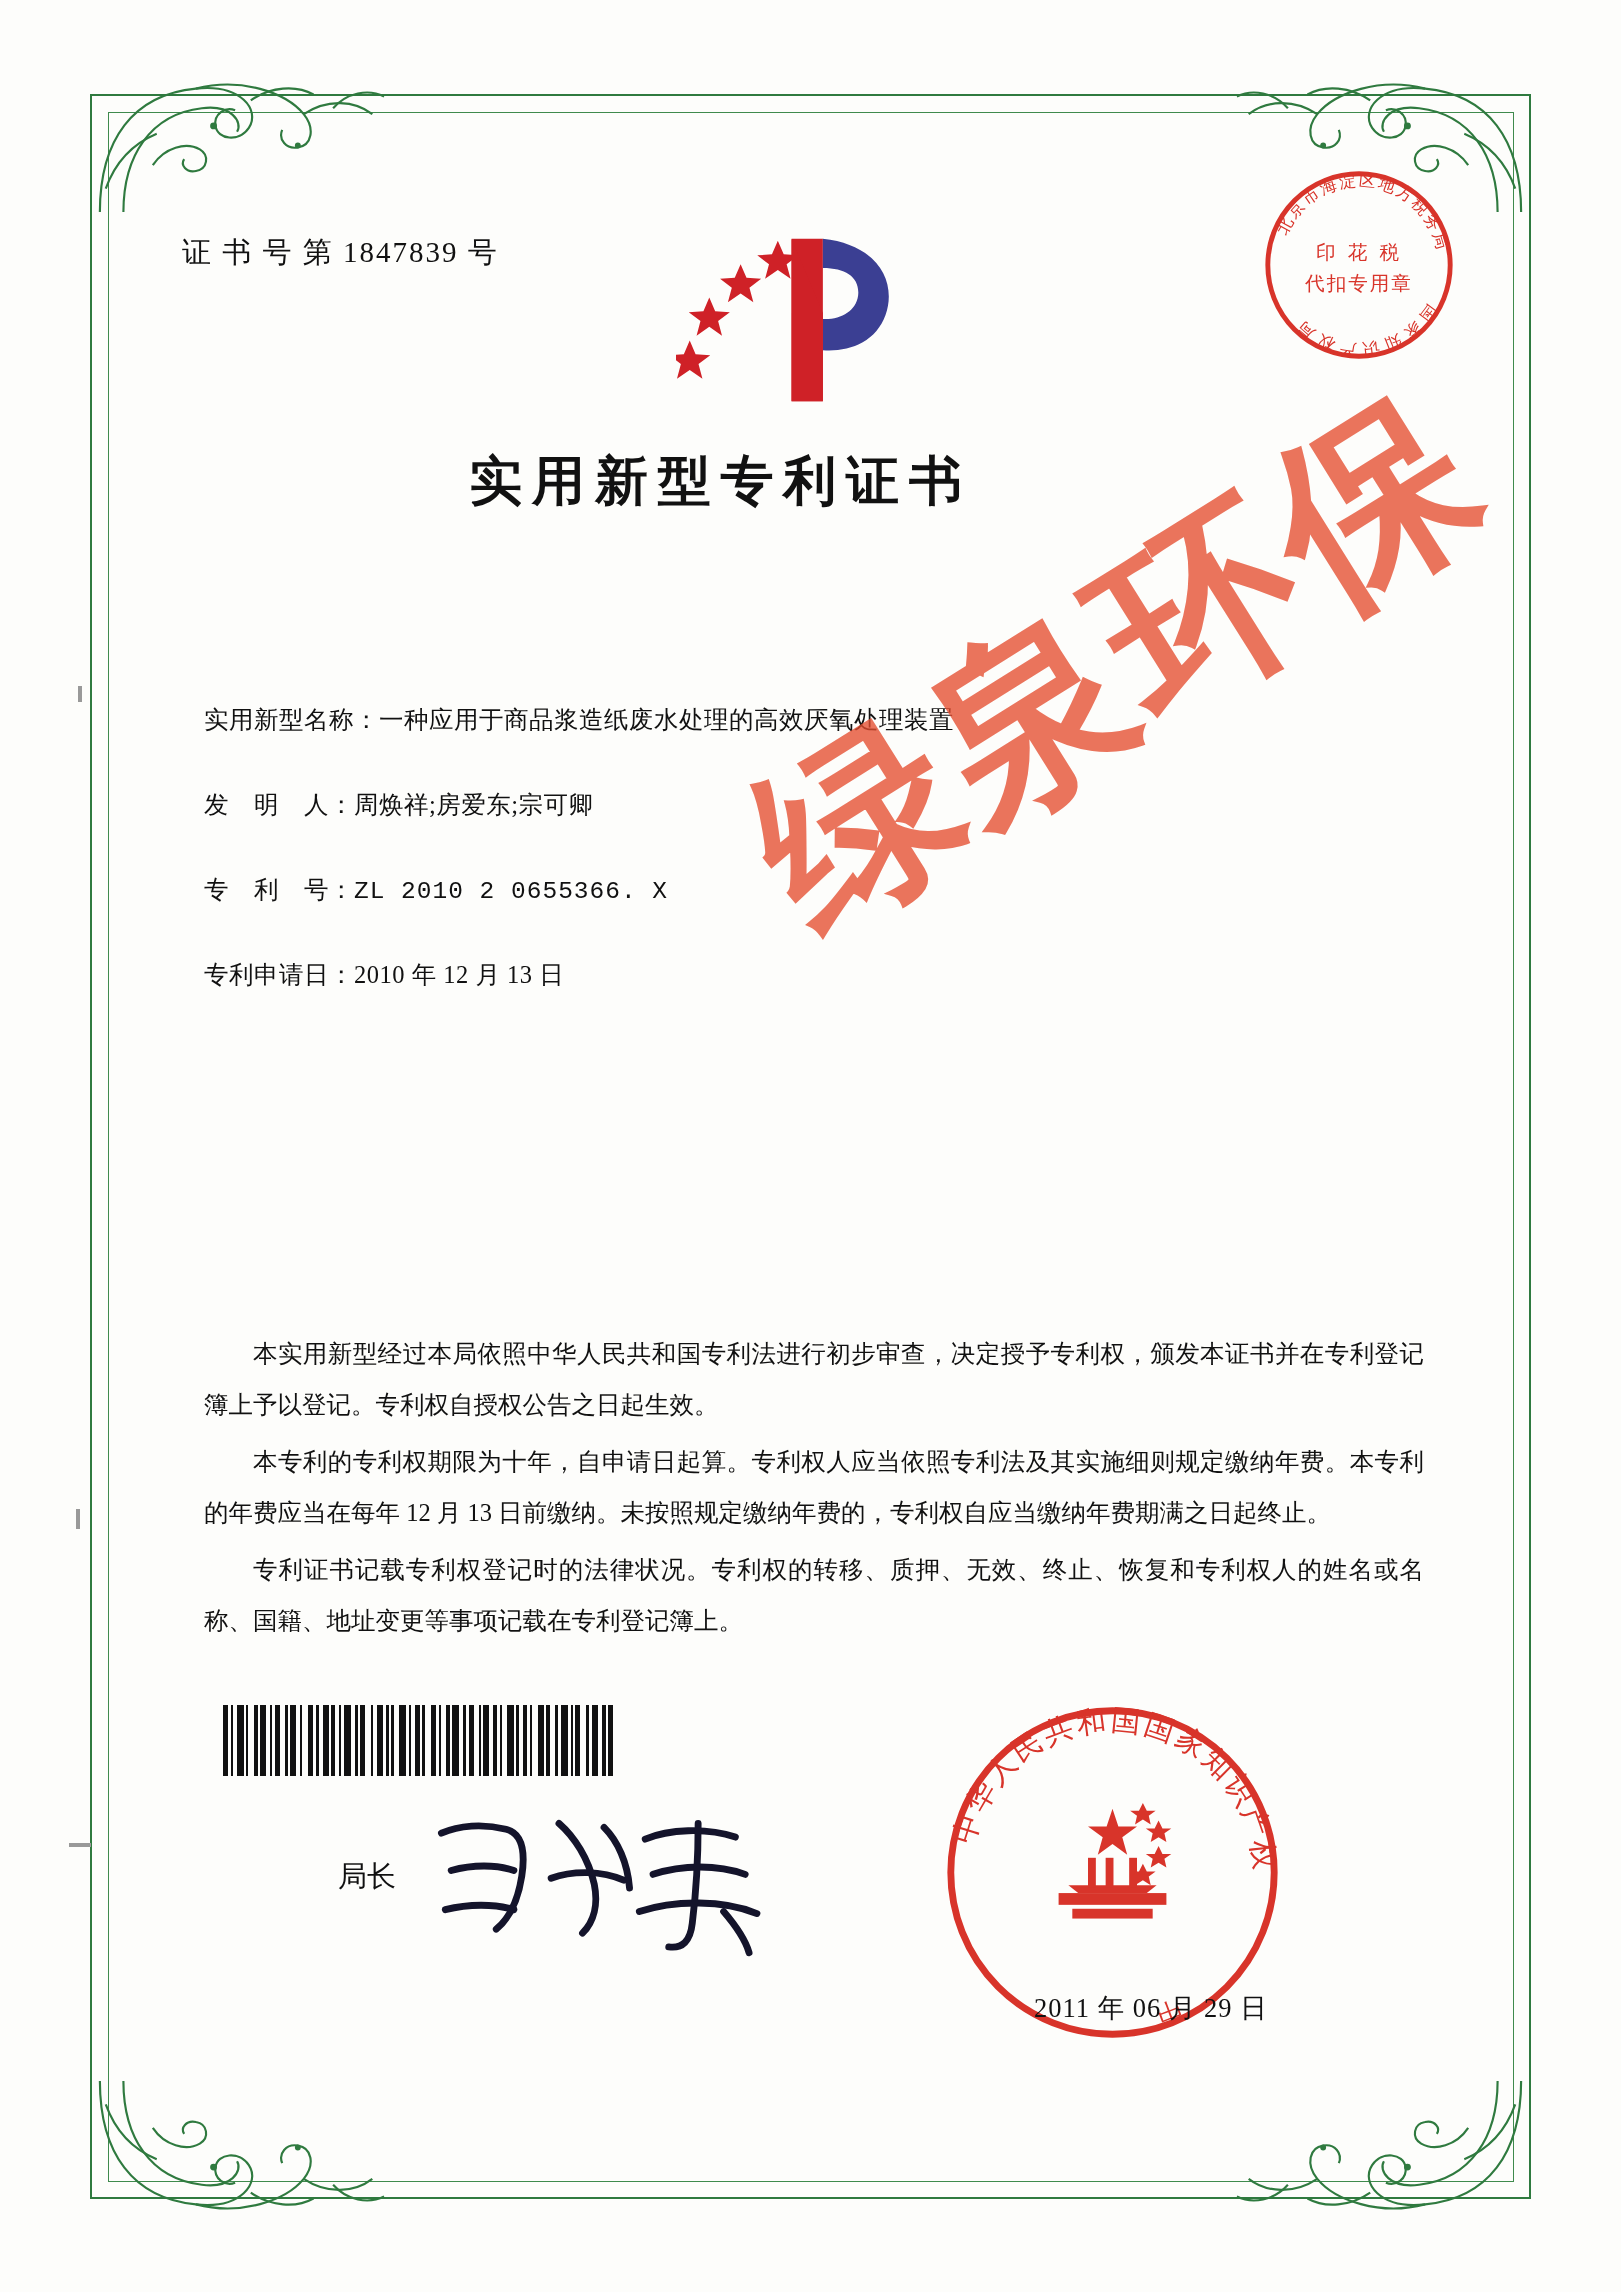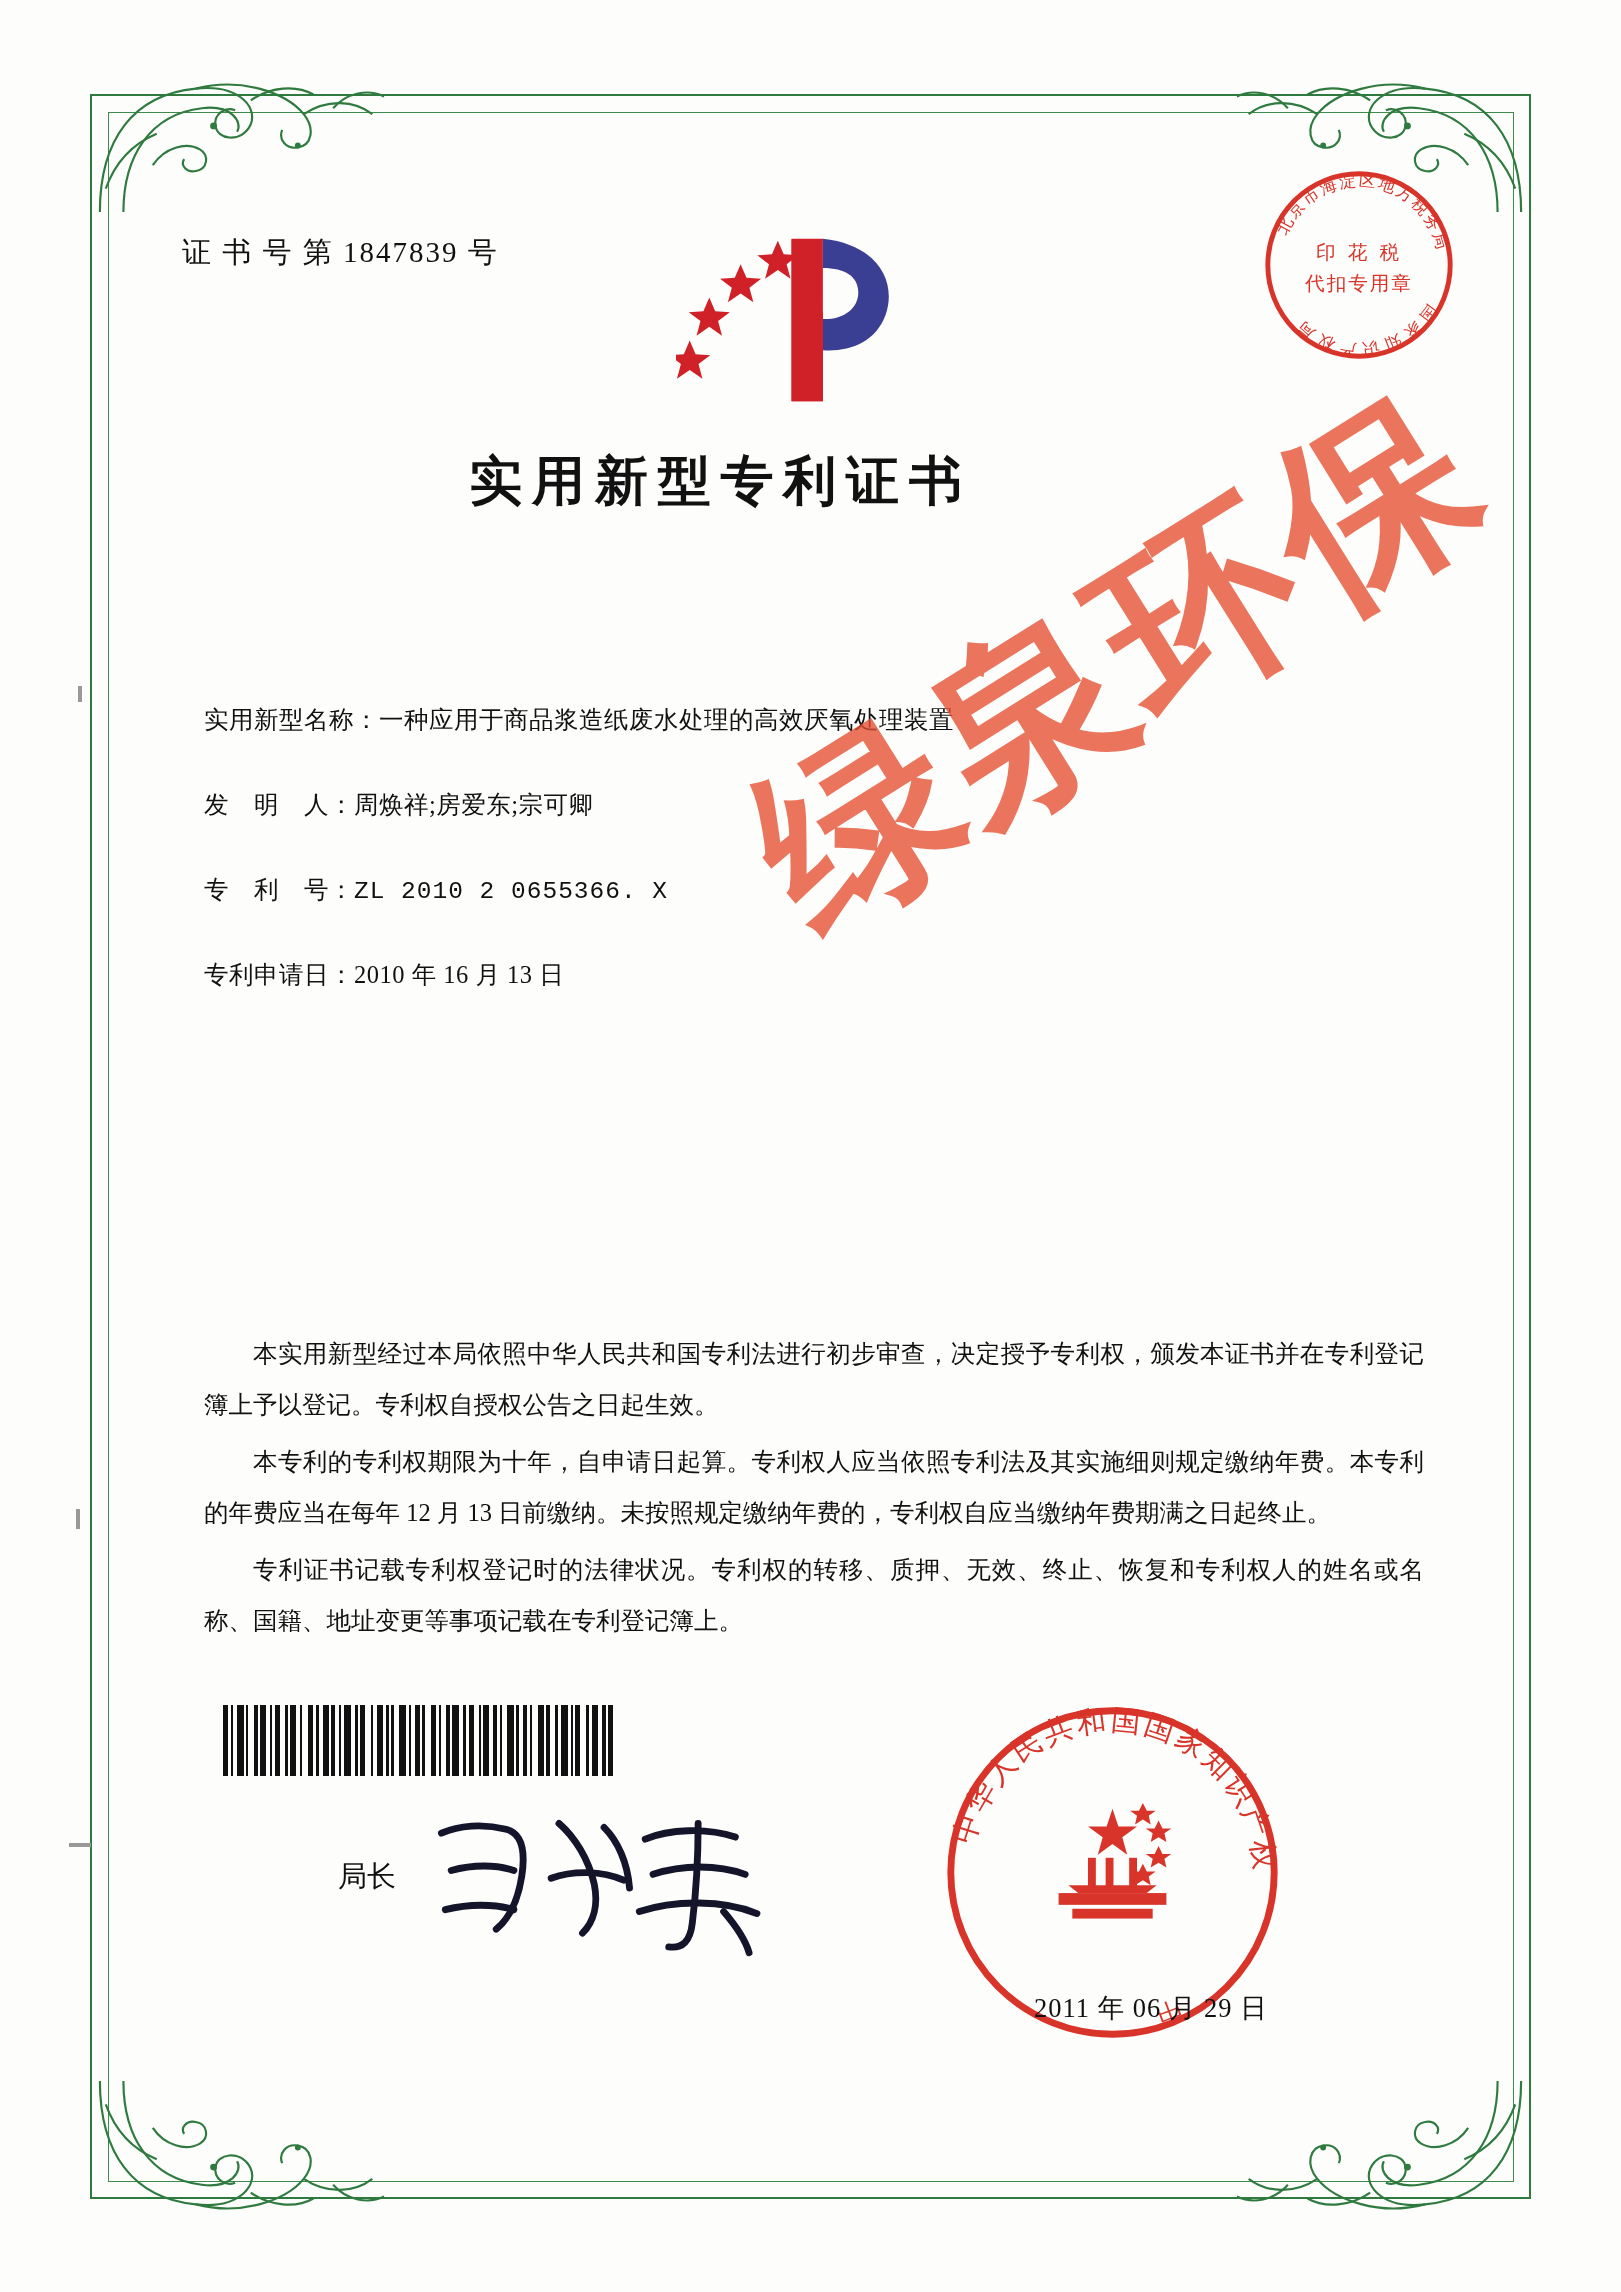--- a/index.html
+++ b/index.html
@@ -311,21 +311,21 @@
     <div class="field-row">
       <span class="field-label">实用新型名称：</span><span class="field-value">一种应用于商品浆造纸废水处理的高效厌氧处理装置</span>
     </div>
     <div class="field-row">
       <span class="field-label">发　明　人：</span><span class="field-value">周焕祥;房爱东;宗可卿</span>
     </div>
     <div class="field-row">
       <span class="field-label">专　利　号：</span><span class="field-value mono">ZL 2010 2 0655366. X</span>
     </div>
     <div class="field-row">
-      <span class="field-label">专利申请日：</span><span class="field-value">2010 年 16 月 13 日</span>
+      <span class="field-label">专利申请日：</span><span class="field-value">2010 年 12 月 13 日</span>
     </div>
   </div>
 
   <div class="body-text">
     <p>本实用新型经过本局依照中华人民共和国专利法进行初步审查，决定授予专利权，颁发本证书并在专利登记簿上予以登记。专利权自授权公告之日起生效。</p>
     <p>本专利的专利权期限为十年，自申请日起算。专利权人应当依照专利法及其实施细则规定缴纳年费。本专利的年费应当在每年 12 月 13 日前缴纳。未按照规定缴纳年费的，专利权自应当缴纳年费期满之日起终止。</p>
     <p>专利证书记载专利权登记时的法律状况。专利权的转移、质押、无效、终止、恢复和专利权人的姓名或名称、国籍、地址变更等事项记载在专利登记簿上。</p>
   </div>
 
   <div class="barcode">

